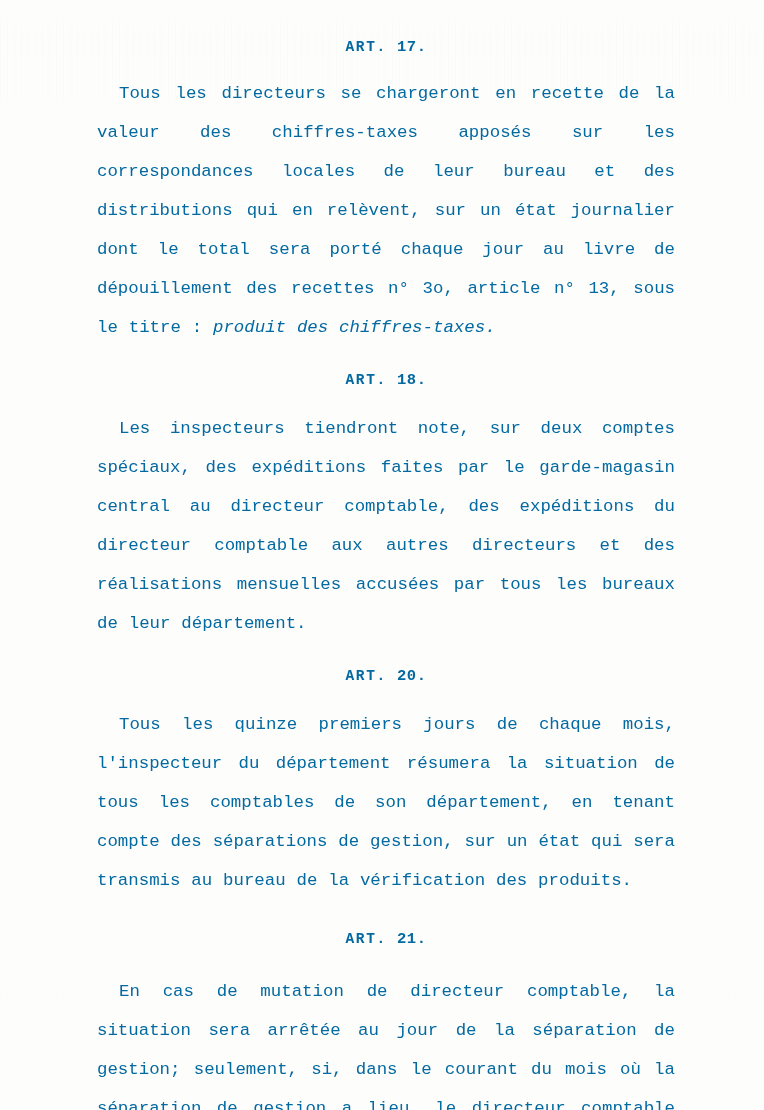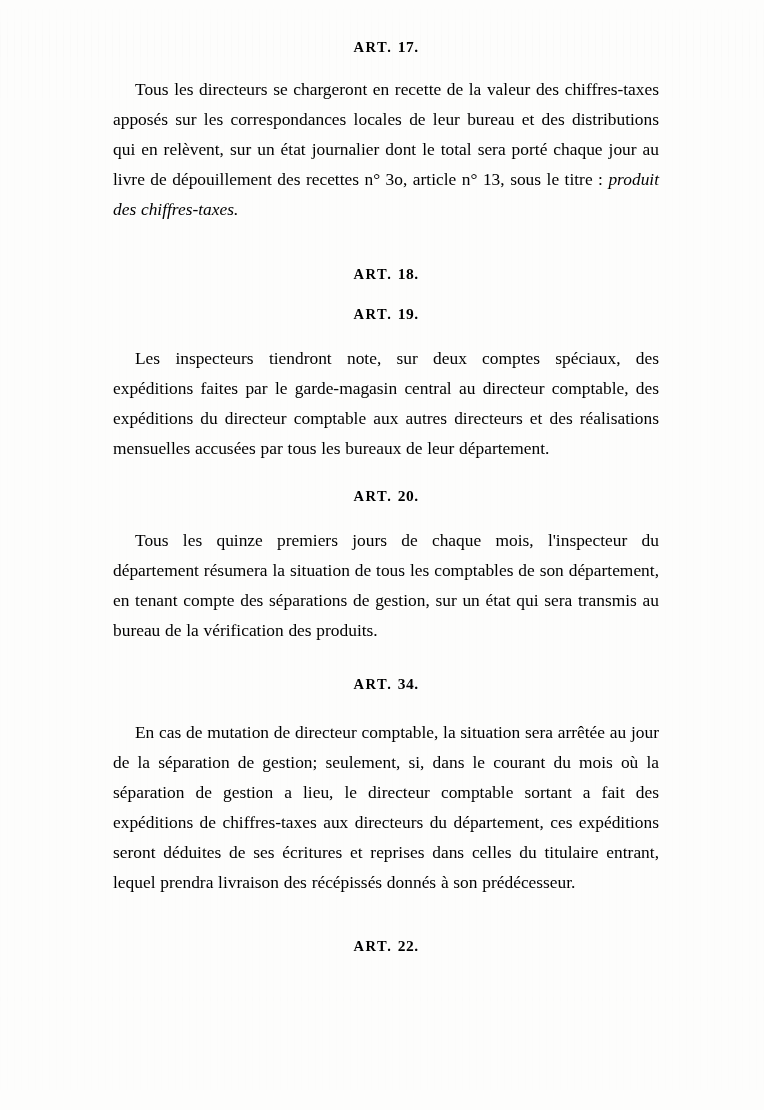--- a/index.html
+++ b/index.html
@@ -6,22 +6,22 @@
     margin: 0;
     padding: 0;
     background: #ffffff;
   }
   .page {
     position: relative;
     width: 764px;
     height: 1110px;
     background: #fdfdfc;
     overflow: hidden;
-    font-family: Liberation Serif, serif;
-    color: #000000;
+    font-family: Liberation Mono, monospace;
+    color: #0369a1;
   }
   
   .speckle {
     position: absolute;
     left: 0; top: 0;
     width: 764px; height: 1110px;
     pointer-events: none;
     opacity: .55;
     background:
       repeating-linear-gradient(90deg,
@@ -50,34 +50,34 @@
     margin: 0;
     font-variant: small-caps;
   }
   .art-head .num {
     font-weight: bold;
     letter-spacing: .5px;
     font-variant: normal;
     font-size: 15.5px;
   }
   .para {
-    margin: 16px;
+    margin: 0;
     font-size: 17.4px;
-    line-height: 30px;
+    line-height: 39px;
     text-align: justify;
     text-indent: 22px;
     word-spacing: 0.4px;
     font-weight: 500;
     -webkit-font-smoothing: none;
   }
   .para em {
     font-style: italic;
   }
   .s17 { margin-top: 18px; }
-  .h18 { margin-top: 41px; }
+  .h18 { margin-top: 24px; }
   .s18 { margin-top: 20px; }
   .h19 { margin-top: 22px; }
   .s19 { margin-top: 20px; }
   .h20 { margin-top: 24px; }
   .s20 { margin-top: 20px; }
   .h21 { margin-top: 30px; }
   .s21 { margin-top: 24px; }
   .h22 { margin-top: 40px; }
   .s22 { margin-top: 24px; }
 </style>
@@ -92,32 +92,29 @@
 
     <div class="art-head"><span>ART.</span>
       <span class="num">17.</span>
     </div>
     <p class="para s17"><span>Tous les directeurs se chargeront en recette de la valeur des chiffres-taxes apposés sur les correspondances locales de leur bureau et des distributions qui en relèvent, sur un état journalier dont le total sera porté chaque jour au livre de dépouillement des recettes n° 3o, article n° 13, sous le titre : </span><em>produit des chiffres-taxes.</em></p>
 
     <div class="art-head h18"><span>ART.</span>
       <span class="num">18.</span>
     </div>
 
-    <div class="art-head h19"><span>ART.</span>
-      <span class="num">19.</span>
-    </div>
     <p class="para s19">Les inspecteurs tiendront note, sur deux comptes spéciaux, des expéditions faites par le garde-magasin central au directeur comptable, des expéditions du directeur comptable aux autres directeurs et des réalisations mensuelles accusées par tous les bureaux de leur département.</p>
 
     <div class="art-head h20"><span>ART.</span>
       <span class="num">20.</span>
     </div>
     <p class="para s20">Tous les quinze premiers jours de chaque mois, l'inspecteur du département résumera la situation de tous les comptables de son département, en tenant compte des séparations de gestion, sur un état qui sera transmis au bureau de la vérification des produits.</p>
 
     <div class="art-head h21"><span>ART.</span>
-      <span class="num">34.</span>
+      <span class="num">21.</span>
     </div>
     <p class="para s21">En cas de mutation de directeur comptable, la situation sera arrêtée au jour de la séparation de gestion; seulement, si, dans le courant du mois où la séparation de gestion a lieu, le directeur comptable sortant a fait des expéditions de chiffres-taxes aux directeurs du département, ces expéditions seront déduites de ses écritures et reprises dans celles du titulaire entrant, lequel prendra livraison des récépissés donnés à son prédécesseur.</p>
 
     <div class="art-head h22"><span>ART.</span>
       <span class="num">22.</span>
     </div>
 
   </div>
 </div>
 

